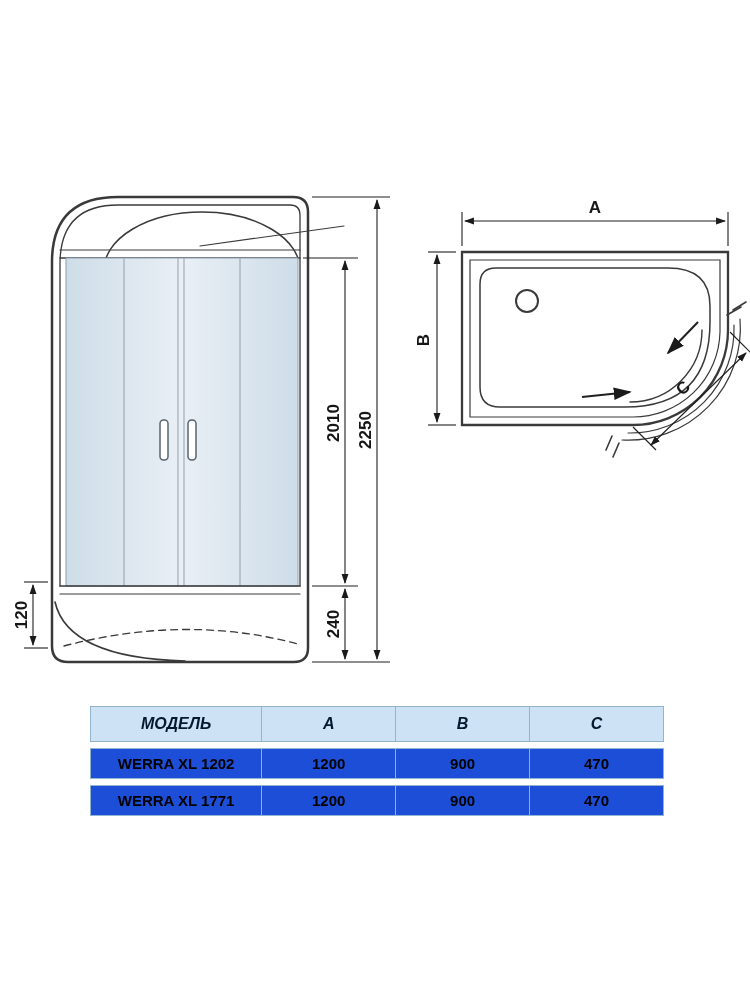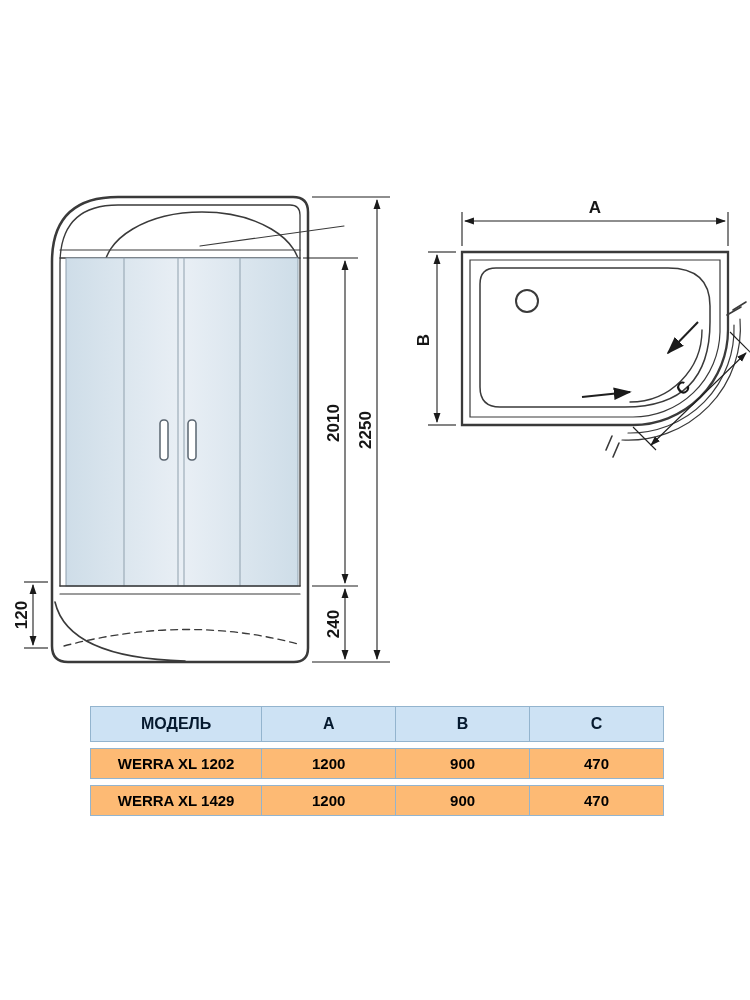--- a/index.html
+++ b/index.html
@@ -20,30 +20,31 @@
     border-collapse:separate;
     border-spacing:0 6px;
     table-layout:fixed;
   }
   .spec-table th, .spec-table td {
     border:1px solid #93b4ce;
     border-left:none;
     text-align:center;
     font-weight:bold;
     color:#000;
-    background:#fdba74;
+    background:#1d4ed8;
     padding:2px 6px;
     height:31px;
     font-size:15px;
   }
   .spec-table th {
     background:#cde2f4;
     height:36px;
     font-size:16px;
     color:#05192e;
+    font-style:italic;
   }
   .spec-table th:first-child, .spec-table td:first-child { border-left:1px solid #93b4ce; }
   .col-model { width:30%; }
   .col-val { width:23.33%; }
 </style>
 </head>
 <body>
 
 <div class="canvas">
 
@@ -157,21 +158,21 @@
       </tr>
     </thead>
     <tbody>
       <tr>
         <td>WERRA XL 1202</td>
         <td>1200</td>
         <td>900</td>
         <td>470</td>
       </tr>
       <tr>
-        <td>WERRA XL 1429</td>
+        <td>WERRA XL 1771</td>
         <td>1200</td>
         <td>900</td>
         <td>470</td>
       </tr>
     </tbody>
   </table>
 
 </div>
 
 </body></html>

